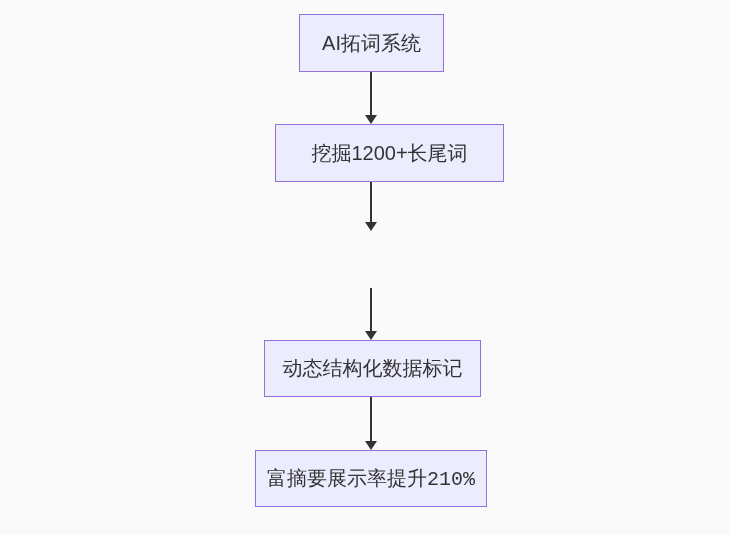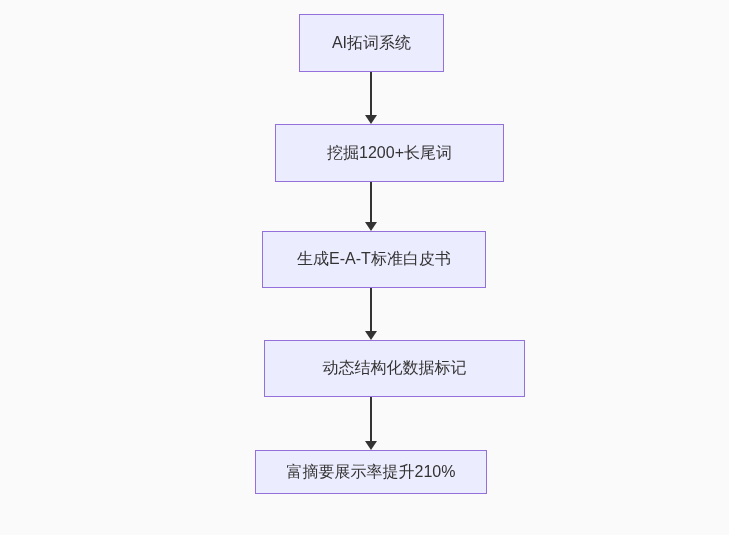--- a/index.html
+++ b/index.html
@@ -14,21 +14,21 @@
     background: #fafafa;
     overflow: hidden;
     font-family: "Liberation Sans", "DejaVu Sans", sans-serif;
   }
   .node {
     position: absolute;
     box-sizing: border-box;
     background: #ECECFF;
     border: 1px solid #9370DB;
     color: #333333;
-    font-size: 16px;
+    font-size: 20px;
     display: flex;
     align-items: center;
     justify-content: center;
     text-align: center;
     white-space: nowrap;
   }
   .edge {
     position: absolute;
     width: 14px;
     transform: translateX(-50%);
@@ -50,22 +50,22 @@
     width: 0;
     height: 0;
     border-left: 6px solid transparent;
     border-right: 6px solid transparent;
     border-top: 9px solid #333333;
   }
   
   #node-0 { left: 299px; top: 14px;  width: 145px; height: 58px; }
   #node-1 { left: 275px; top: 124px; width: 229px; height: 58px; }
   #node-2 { left: 262px; top: 231px; width: 224px; height: 57px; }
-  #node-3 { left: 264px; top: 340px; width: 261px; height: 57px; }
-  #node-4 { left: 255px; top: 450px; width: 232px; height: 44px; }
+  #node-3 { left: 264px; top: 340px; width: 217px; height: 57px; }
+  #node-4 { left: 255px; top: 450px; width: 232px; height: 57px; font-family: Liberation Mono, monospace; }
   
   #edge-0 { left: 371px; top: 72px;  height: 52px; }
   #edge-1 { left: 371px; top: 182px; height: 49px; }
   #edge-2 { left: 371px; top: 288px; height: 52px; }
   #edge-3 { left: 371px; top: 397px; height: 53px; }
 </style>
 </head>
 <body>
 
 <div class="canvas">
@@ -81,23 +81,20 @@
 
   <div class="node" id="node-1">
     <span>挖掘1200+长尾词</span>
   </div>
 
   <div class="edge" id="edge-1">
     <div class="shaft"></div>
     <div class="head"></div>
   </div>
 
-  <div class="node" id="node-2">
-    <span>生成E-A-T标准白皮书</span>
-  </div>
 
   <div class="edge" id="edge-2">
     <div class="shaft"></div>
     <div class="head"></div>
   </div>
 
   <div class="node" id="node-3">
     <span>动态结构化数据标记</span>
   </div>
 

